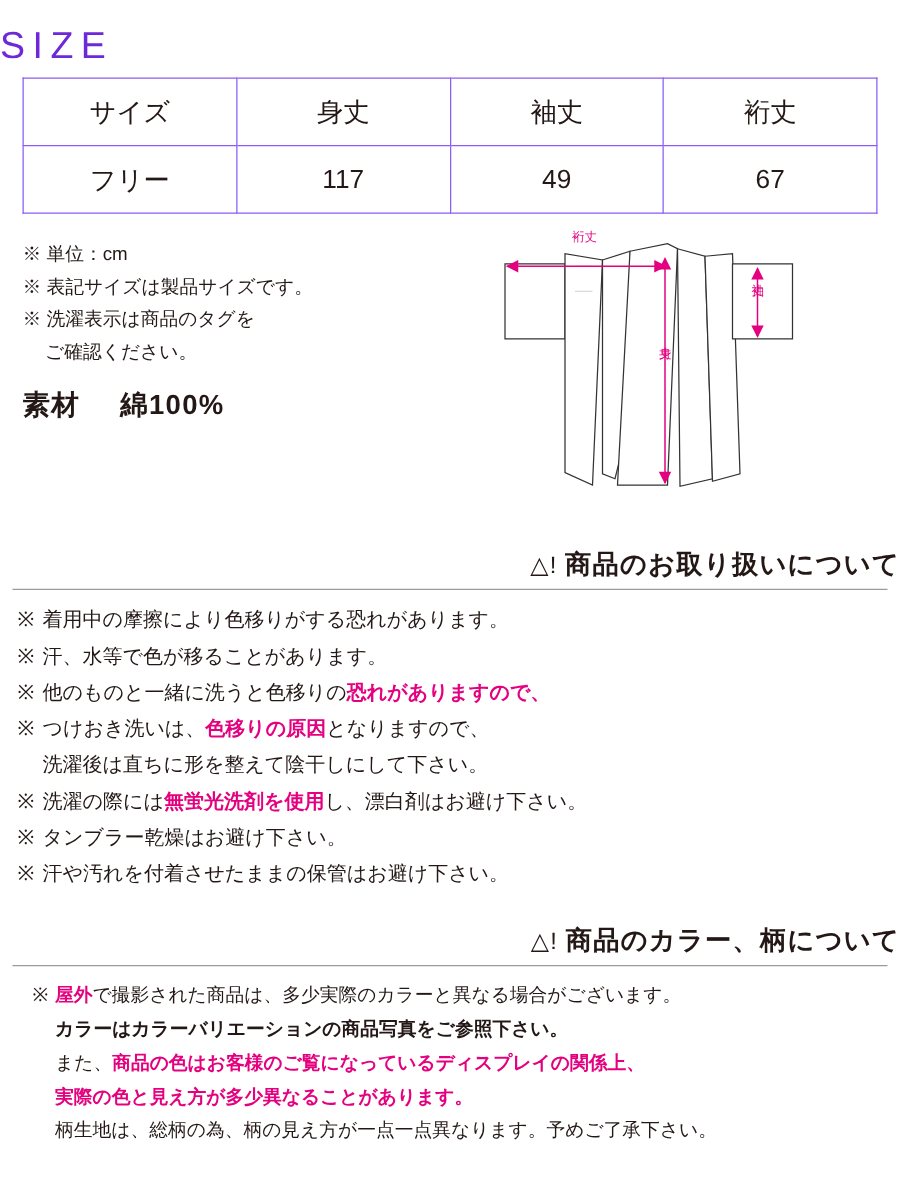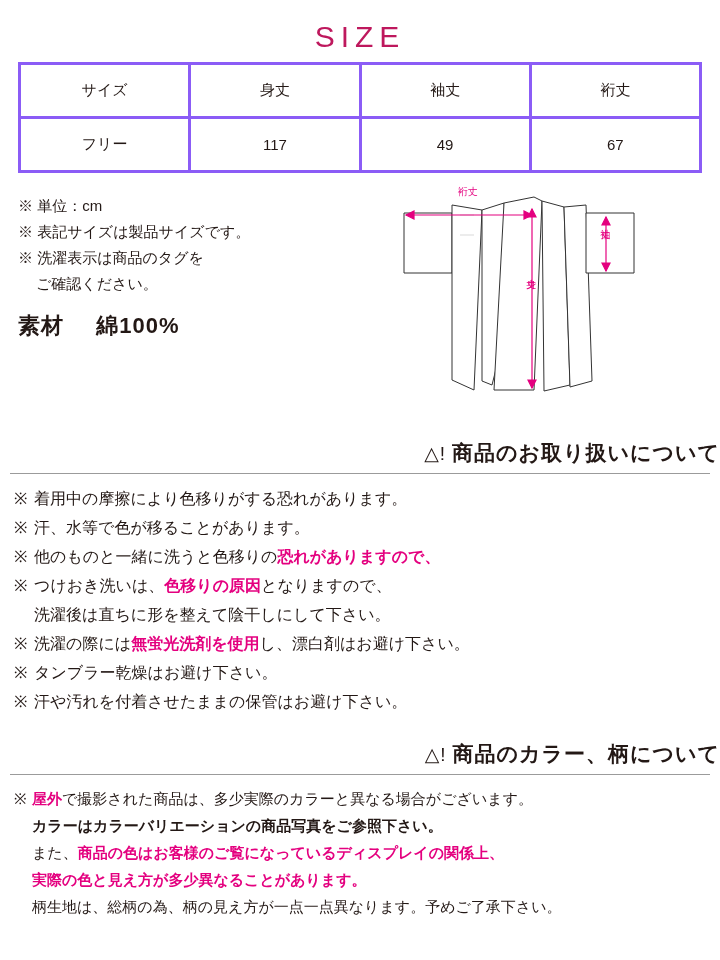--- a/index.html
+++ b/index.html
@@ -17,46 +17,46 @@
     overflow: hidden;
   }
   .page {
     width: 720px;
     height: 960px;
     position: relative;
   }
 
   
   .size-title {
-    text-align: center;
+    text-align: left;
     font-size: 30px;
     letter-spacing: 6px;
-    color: #be185d;
+    color: #6d28d9;
     padding-top: 20px;
     padding-bottom: 8px;
     font-family: "Liberation Sans", sans-serif;
   }
 
   
   .size-table-wrap {
     padding: 0 18px;
   }
   table.size-table {
     width: 100%;
     border-collapse: collapse;
     table-layout: fixed;
   }
   table.size-table th,
   table.size-table td {
-    border: 3px solid #8b5cf6;
+    border: 1px solid #8b5cf6;
     height: 54px;
     text-align: center;
     vertical-align: middle;
     font-weight: normal;
-    font-size: 15px;
+    font-size: 21px;
     color: #231815;
   }
   table.size-table th:first-child,
   table.size-table td:first-child {
     width: 25%;
   }
 
   
   .mid-row {
     display: flex;
@@ -144,20 +144,21 @@
   .pink { color: #e4007f; font-weight: bold; }
 
   
   .color-list {
     padding: 10px 14px 0 14px;
   }
   .color-item {
     font-size: 15px;
     line-height: 27px;
     color: #231815;
+    margin-left: 12px;
   }
   .color-item .mark {
     display: inline-block;
     width: 18px;
   }
   .color-item .sub {
     display: block;
     padding-left: 18px;
     font-weight: bold;
   }

